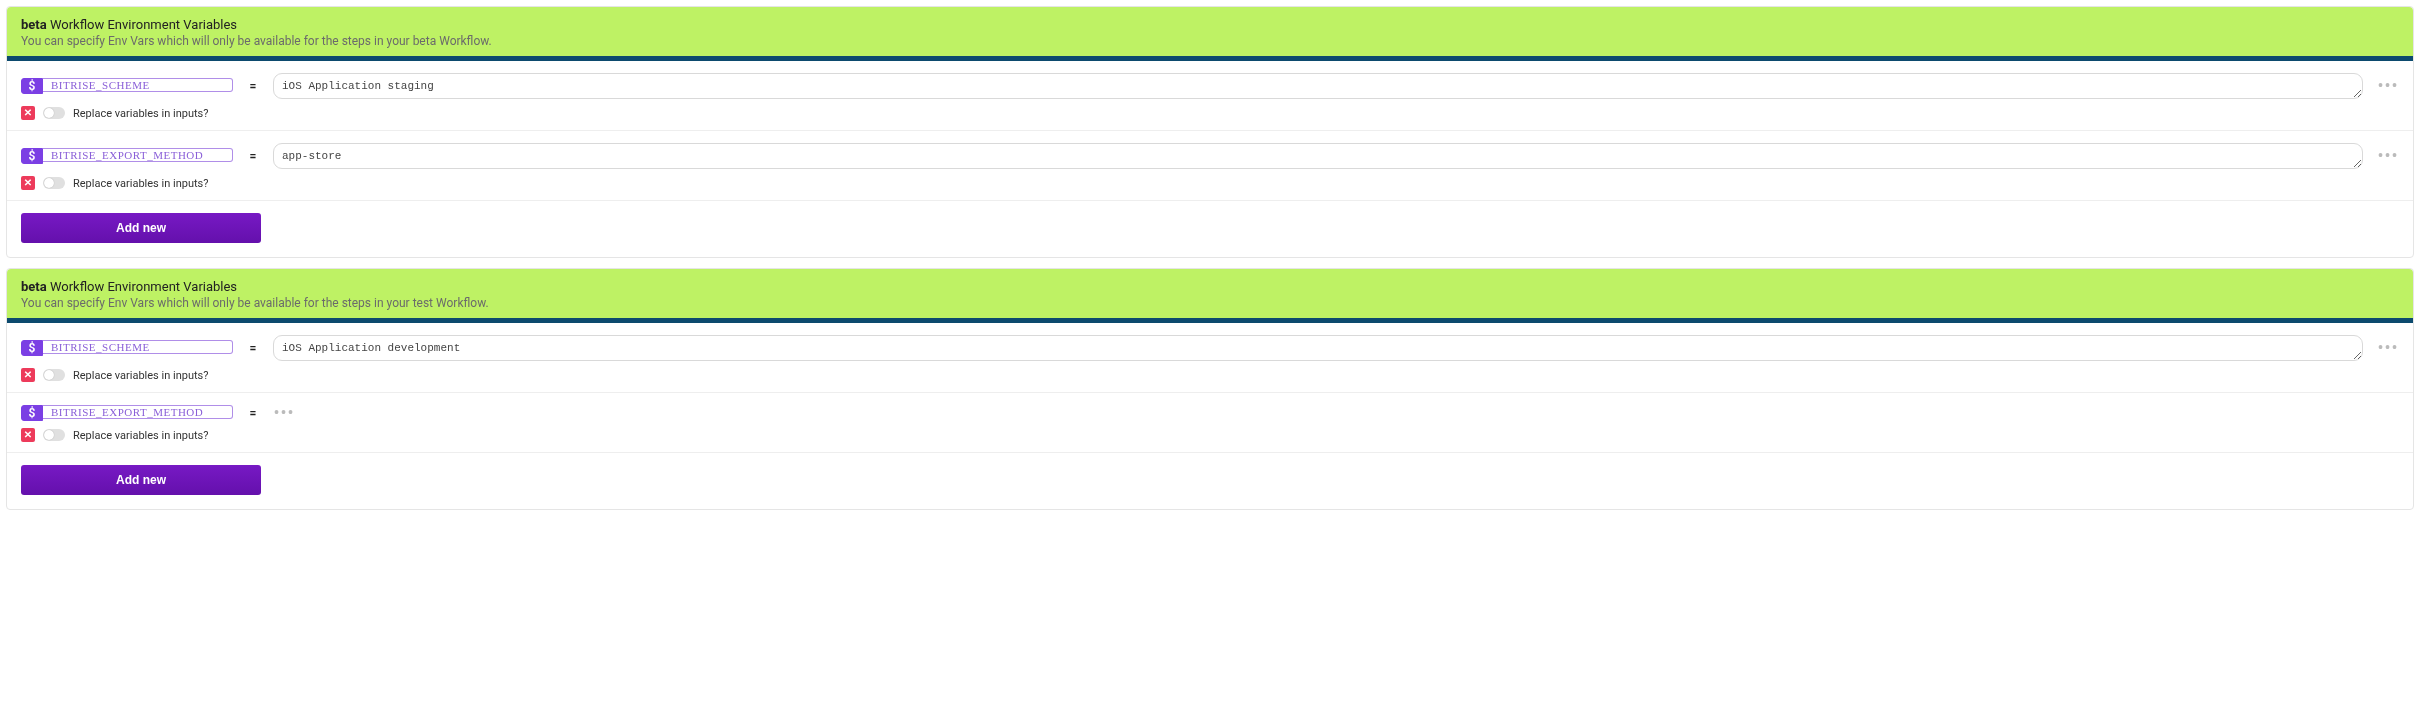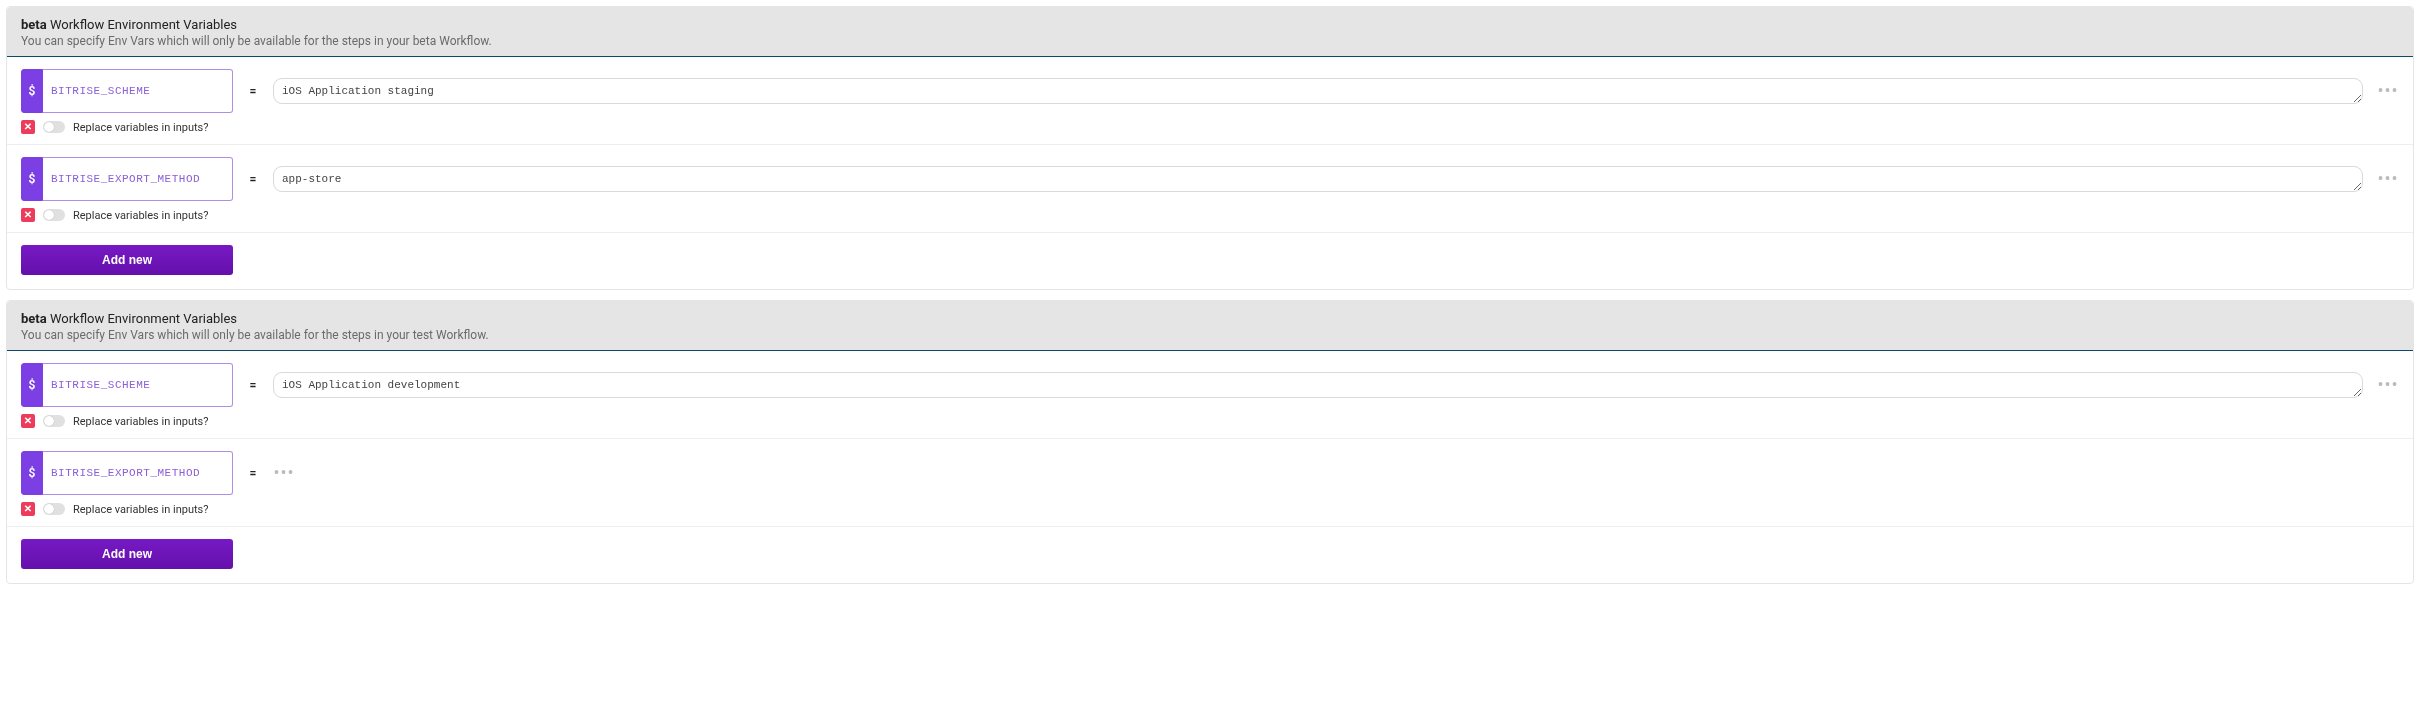--- a/index.html
+++ b/index.html
@@ -10,23 +10,23 @@
     color: #222;
     padding: 6px;
   }
   .workflow-section {
     border: 1px solid #e5e5e5;
     border-radius: 4px;
     margin-bottom: 10px;
     background: #fff;
   }
   .section-header {
-    background: #e5e5e5;
+    background: #bef264;
     padding: 10px 12px 8px 14px;
-    border-bottom: 1px solid #0c4a6e;
+    border-bottom: 5px solid #0c4a6e;
     border-top-left-radius: 4px;
     border-top-right-radius: 4px;
   }
   .section-title {
     font-size: 13px;
     color: #222;
   }
   .section-title b { font-weight: 700; }
   .section-sub {
     font-size: 12px;
@@ -62,27 +62,27 @@
     border-bottom-left-radius: 3px;
     border: 1px solid #7b3fe4;
   }
   .key-input {
     flex: 1;
     border: 1px solid #b08ee8;
     border-left: none;
     border-top-right-radius: 3px;
     border-bottom-right-radius: 3px;
     padding: 5px 8px;
-    font-family: Liberation Mono, monospace;
+    font-family: Liberation Serif, serif;
     font-size: 11px;
     color: #8a5fd8;
     letter-spacing: 0.5px;
     outline: none;
     background: #fff;
-    height: 44px;
+    height: 14px;
   }
   .equals {
     font-weight: 700;
     color: #222;
     width: 12px;
     text-align: center;
   }
   .value-input {
     flex: 1;
     border: 1px solid #d9d9d9;
@@ -149,21 +149,21 @@
   }
   .section-footer {
     padding: 12px 14px 14px 14px;
   }
   .add-new-btn {
     background: #6d11b5;
     background: linear-gradient(to bottom, #7719c4, #6410ac);
     color: #fff;
     border: none;
     border-radius: 3px;
-    width: 212px;
+    width: 240px;
     padding: 8px 0;
     font-size: 12px;
     font-weight: 700;
     cursor: pointer;
   }
 </style>
 </head>
 <body>
 
 <div class="workflow-section">

